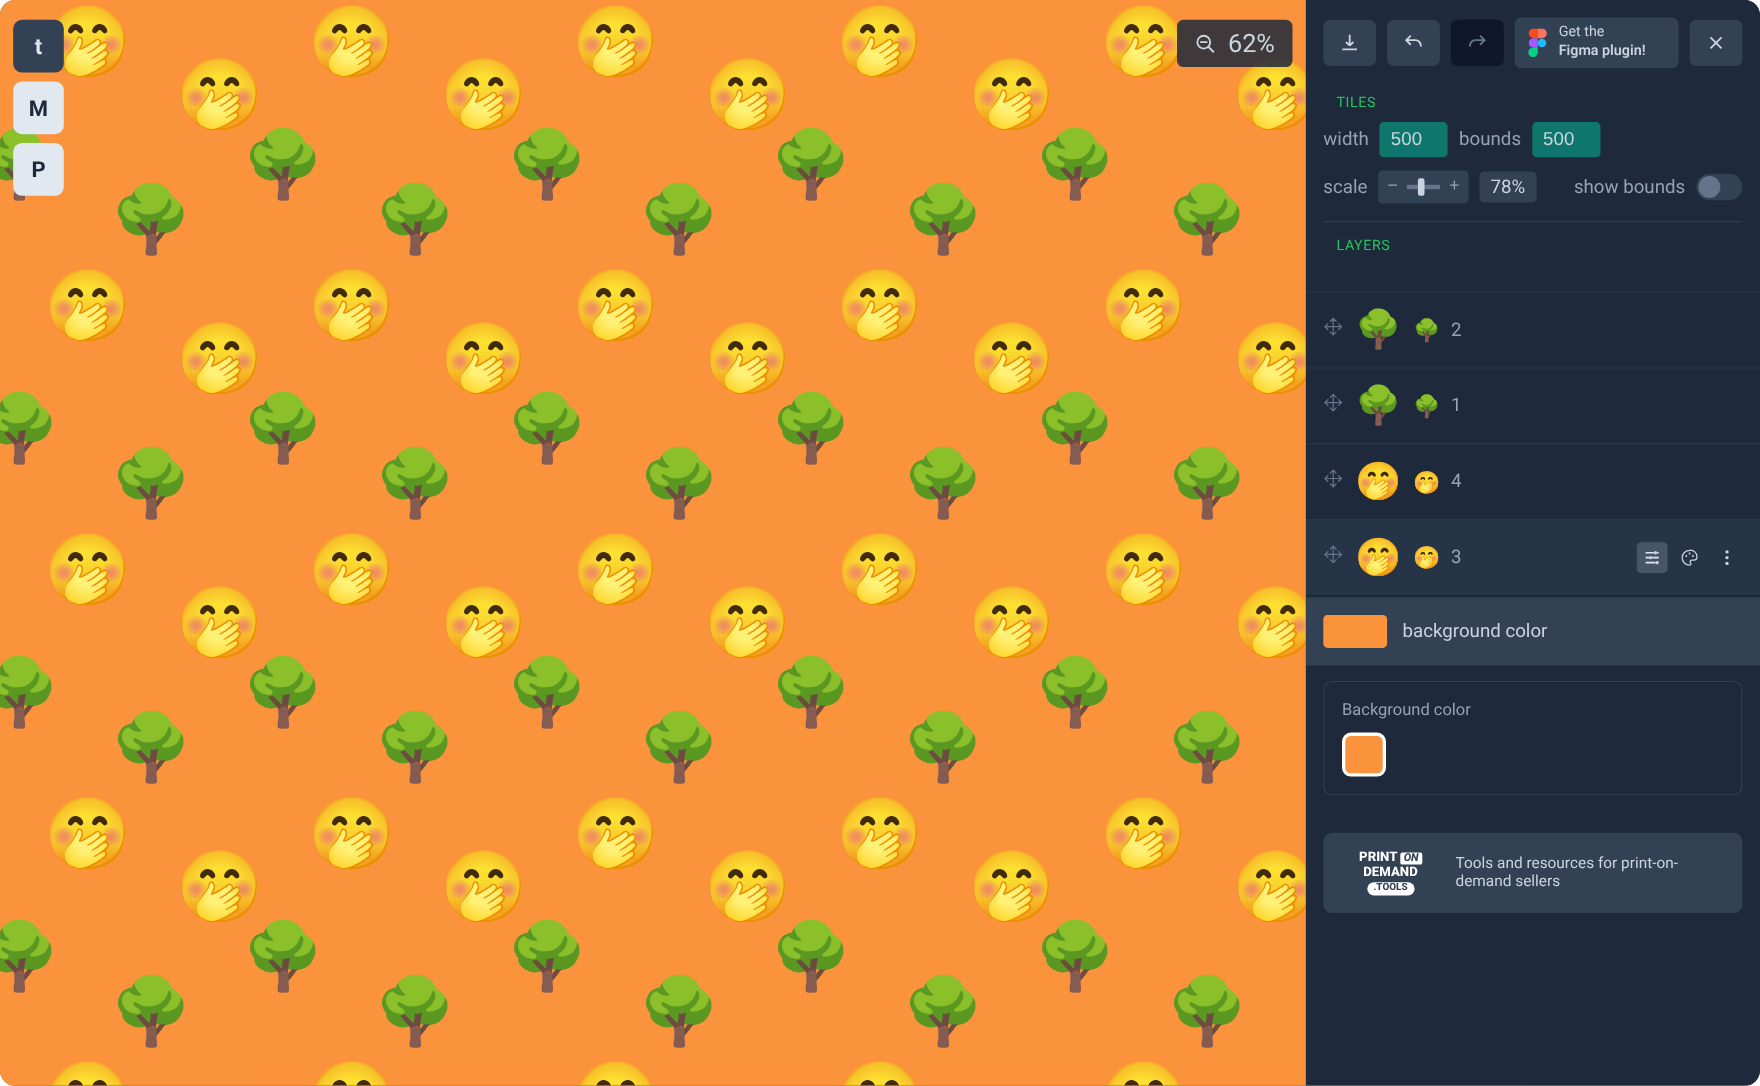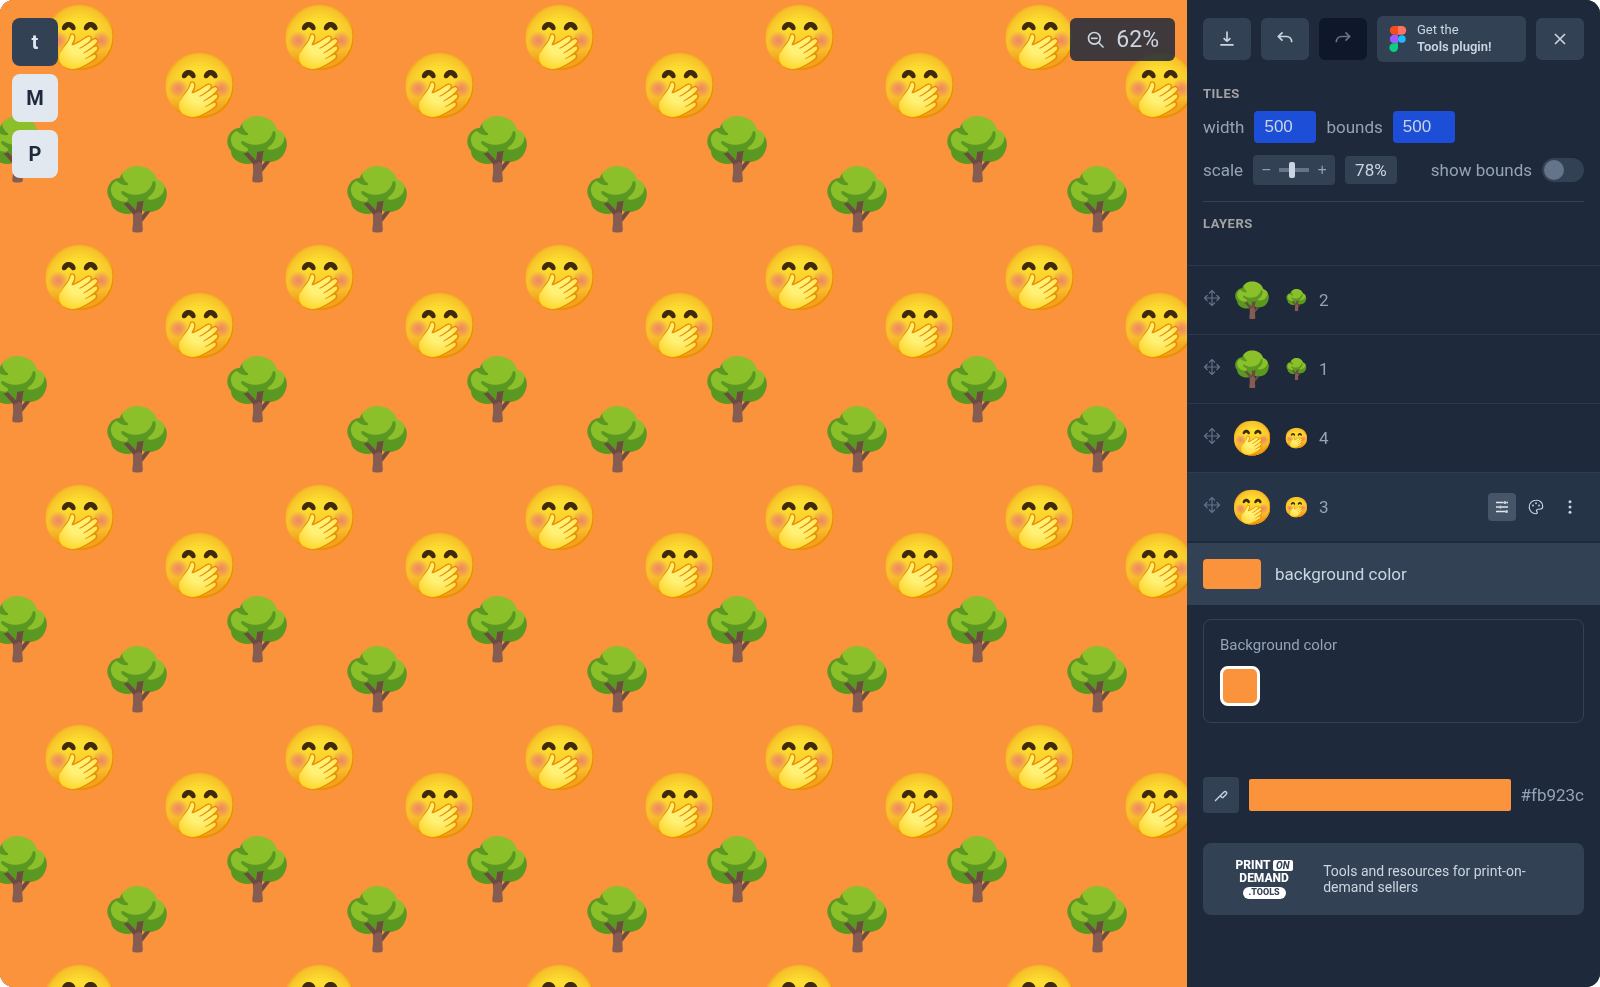--- a/index.html
+++ b/index.html
@@ -12,23 +12,23 @@
   .zoom-badge { position: absolute; top: 18px; right: 12px; display: flex; align-items: center; gap: 10px; background: rgba(30,41,59,.85); padding: 8px 16px; border-radius: 6px; color: #cbd5e1; font-size: 23px; z-index: 5; }
   .zoom-badge svg { width: 20px; height: 20px; fill: none; stroke: #cbd5e1; stroke-width: 2; }
   .panel { width: 413px; flex: 0 0 413px; background: #1e293b; color: #cbd5e1; display: flex; flex-direction: column; overflow-y: auto; }
   .topbar { display: flex; align-items: center; gap: 10px; padding: 16px 16px 10px; }
   .icon-btn { width: 48px; height: 42px; background: #334155; border-radius: 6px; display: flex; align-items: center; justify-content: center; cursor: pointer; }
   .icon-btn.dark { background: #0f172a; }
   .icon-btn svg { width: 20px; height: 20px; fill: #cbd5e1; }
   .icon-btn.dim svg { fill: #64748b; }
   .figma-btn { flex: 1; display: flex; align-items: center; gap: 10px; background: #334155; border-radius: 6px; padding: 6px 12px; font-size: 13px; line-height: 1.3; cursor: pointer; }
   .figma-logo { width: 18px; height: 26px; }
-  .section-title { font-size: 13px; font-weight: 700; letter-spacing: .5px; padding: 14px 16px 10px; color: #a3a3a3; }
+  .section-title { font-size: 13px; font-weight: 400; letter-spacing: .5px; padding: 14px 16px 10px; color: #22c55e; margin-left: 12px; }
   .tiles-row { display: flex; align-items: center; gap: 10px; padding: 0 16px 12px; font-size: 17px; color: #94a3b8; flex-wrap: wrap; }
-  .num-input { background: #1d4ed8; color: #cbd5e1; border: none; border-radius: 4px; padding: 6px 10px; width: 62px; font-size: 17px; text-align: left; }
+  .num-input { background: #0f766e; color: #cbd5e1; border: none; border-radius: 4px; padding: 6px 10px; width: 62px; font-size: 17px; text-align: left; }
   .scale-ctrl { display: flex; align-items: center; background: #334155; border-radius: 4px; overflow: hidden; }
   .scale-ctrl button { width: 26px; height: 30px; background: transparent; border: none; color: #94a3b8; font-size: 16px; cursor: pointer; }
   .scale-slider { width: 30px; height: 4px; background: #64748b; position: relative; }
   .scale-slider::after { content: ""; position: absolute; top: -6px; left: 10px; width: 6px; height: 16px; background: #cbd5e1; border-radius: 2px; }
   .scale-val { background: #334155; padding: 4px 10px; border-radius: 4px; font-size: 17px; color: #cbd5e1; }
   .toggle { width: 42px; height: 24px; background: #334155; border-radius: 12px; position: relative; cursor: pointer; }
   .toggle::after { content: ""; position: absolute; top: 2px; left: 2px; width: 20px; height: 20px; background: #64748b; border-radius: 50%; }
   hr.sep { border: none; border-top: 1px solid #334155; margin: 4px 16px 0; }
   .layer-buttons { display: flex; gap: 10px; padding: 10px 16px 14px; }
   .big-btn { flex: 1; background: #334155; border-radius: 8px; display: flex; align-items: center; justify-content: center; gap: 12px; padding: 18px 10px; font-size: 17px; font-weight: 600; color: #e2e8f0; cursor: pointer; }
@@ -127,21 +127,21 @@
       <div class="figma-btn">
         <svg class="figma-logo" viewBox="0 0 18 27">
           <circle cx="13" cy="13.5" r="4" fill="#1abcfe"></circle>
           <path d="M5 0h4v9H5a4.5 4.5 0 010-9z" fill="#f24e1e"></path>
           <path d="M9 0h4a4.5 4.5 0 010 9H9z" fill="#ff7262"></path>
           <path d="M5 9h4v9H5a4.5 4.5 0 010-9z" fill="#a259ff"></path>
           <path d="M5 18h4v4.5A4.5 4.5 0 115 18z" fill="#0acf83"></path>
         </svg>
         <div>
           <div>Get the</div>
-          <div style="font-weight:600">Tools plugin!</div>
+          <div style="font-weight:600">Figma plugin!</div>
         </div>
       </div>
       <div class="icon-btn">
         <svg viewBox="0 0 24 24">
             <path d="M6 6l12 12M18 6L6 18" stroke="#cbd5e1" stroke-width="2"></path>
           </svg>
       </div>
     </div>
 
     <div class="section-title">TILES</div>
@@ -232,29 +232,20 @@
     <div class="bg-row">
       <div class="bg-swatch" style="background:#fb923c"></div>
       <span>background color</span>
     </div>
 
     <div class="bg-edit">
       <div class="bg-edit-label">Background color</div>
       <div class="bg-edit-swatch" style="background:#fb923c"></div>
     </div>
 
-    <div class="color-picker-row">
-      <div class="eyedrop">
-        <svg viewBox="0 0 24 24">
-            <path d="M4 20l7-7m0 0l3 3m-3-3l5-5a2 2 0 013 3l-5 5" stroke="#cbd5e1" stroke-width="1.8" fill="none"></path>
-          </svg>
-      </div>
-      <div class="hue-bar"></div>
-      <span class="hex-label">#fb923c</span>
-    </div>
 
     <div class="promo">
       <div class="promo-logo">
         <div><span>PRINT</span> <span class="box">ON</span> <span>DEMAND</span></div>
         <span class="tools">.TOOLS</span>
       </div>
       <div>Tools and resources for print-on-demand sellers</div>
     </div>
 
   </div>

